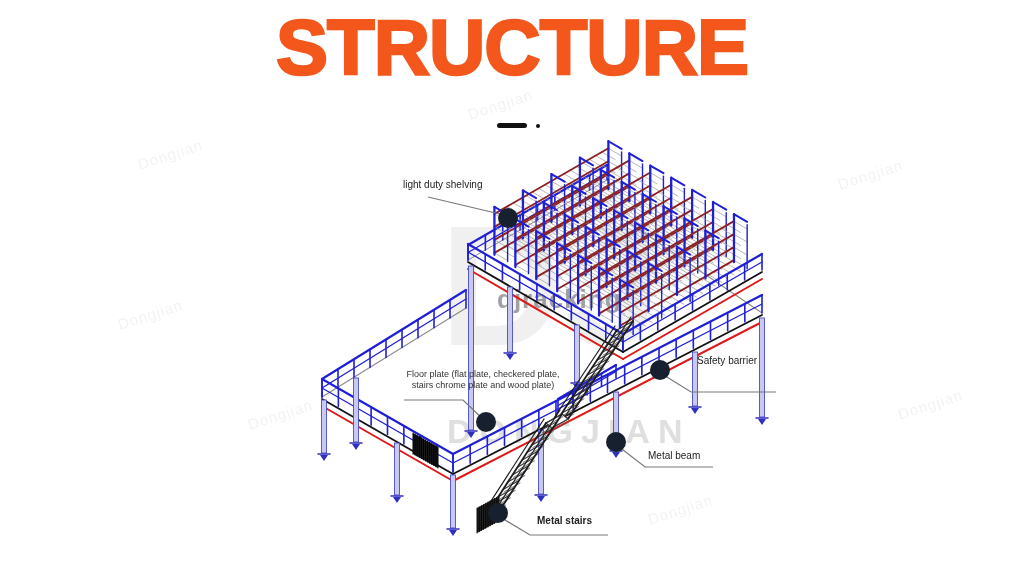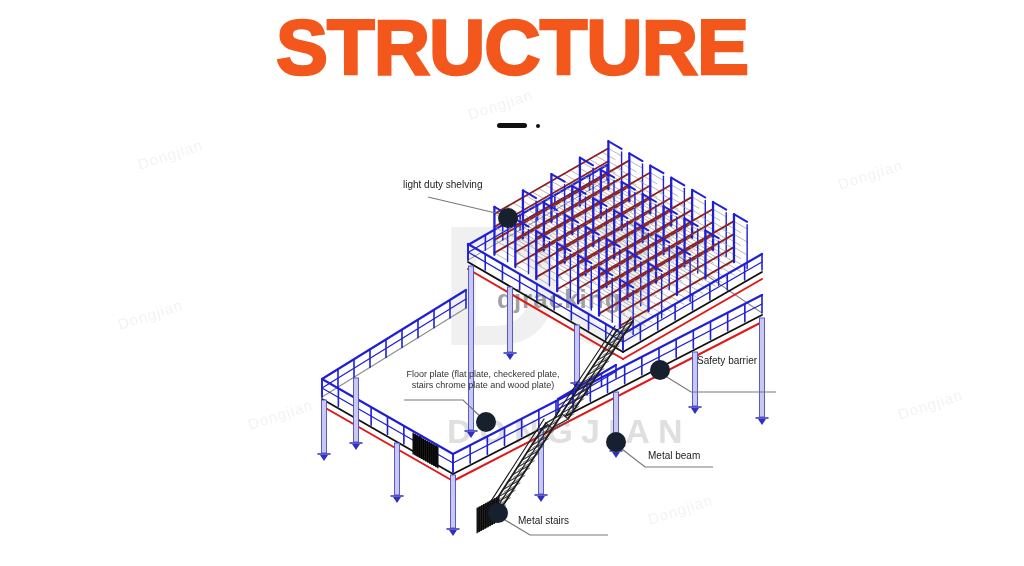--- a/index.html
+++ b/index.html
@@ -962,15 +962,15 @@
       </svg>
     </div>
   <div id="labels">
       <div class="lbl" style="left: 403px; top: 179px;">light duty shelving</div>
       <div class="lbl small" style="left: 356px; top: 369px; padding-left: 47px;">
         <div>Floor plate (flat plate, checkered plate,</div>
         <div>stairs chrome plate and wood plate)</div>
       </div>
       <div class="lbl" style="left: 697px; top: 355px;">Safety barrier</div>
       <div class="lbl" style="left: 648px; top: 450px;">Metal beam</div>
-      <div class="lbl" style="left: 518px; top: 515px;">Metal stairs</div>
+      <div class="lbl" style="left: 537px; top: 515px; font-weight: bold;">Metal stairs</div>
     </div>
 </div>
 
 </body></html>

